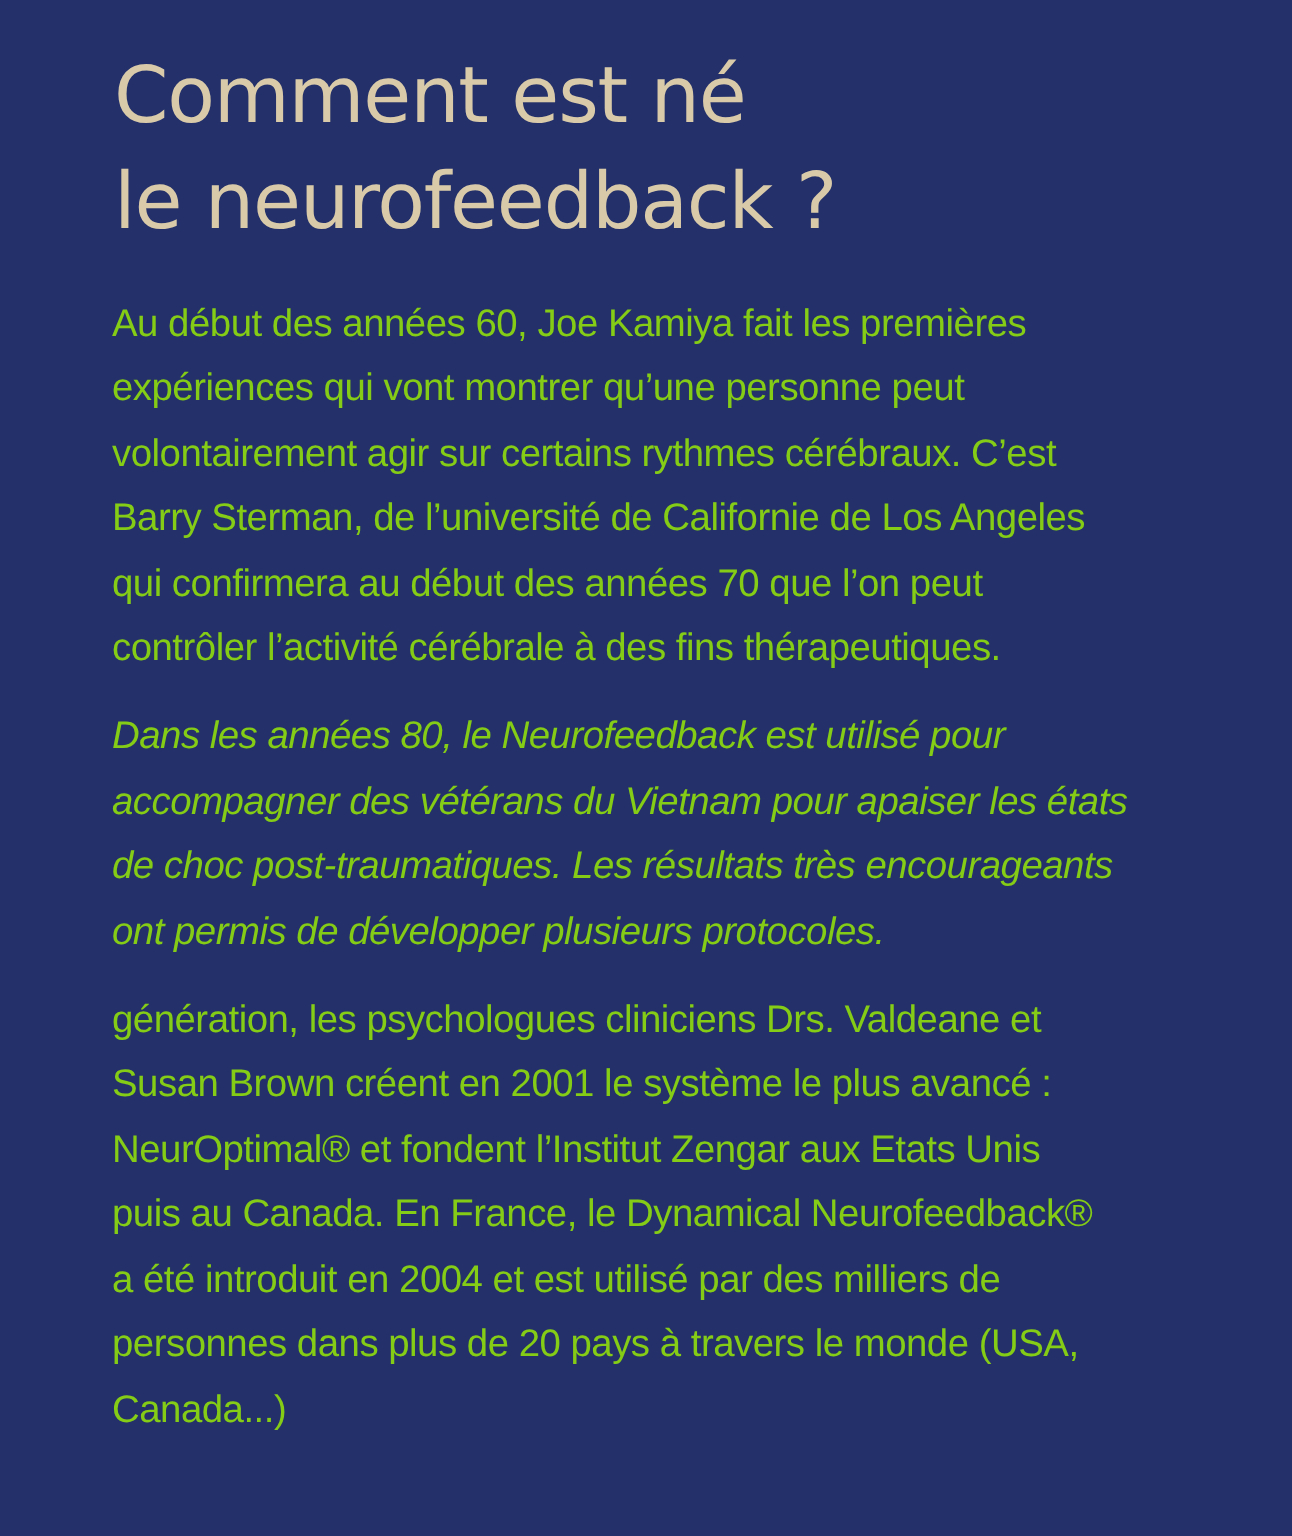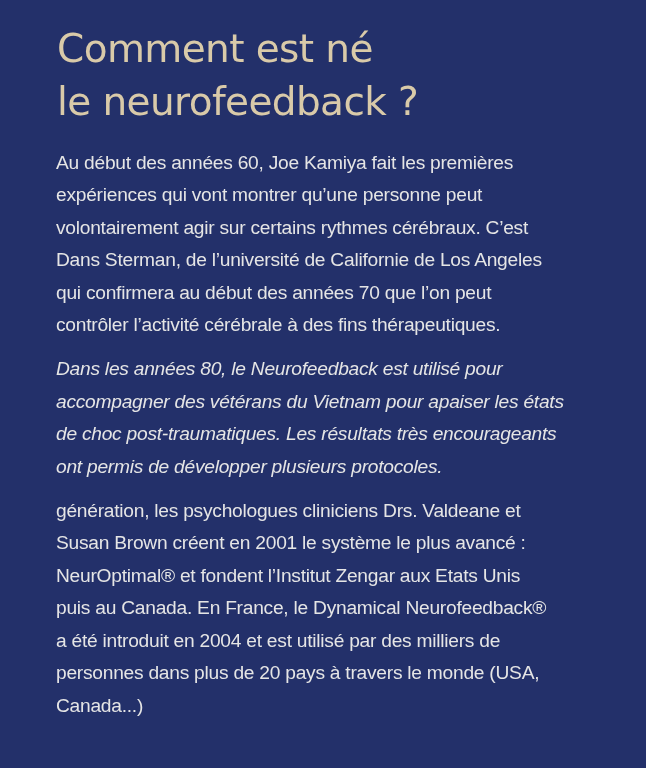--- a/index.html
+++ b/index.html
@@ -30,42 +30,42 @@
     }
     .title .line { display: block; white-space: nowrap; }
     .body {
       position: absolute;
       left: 56px;
       top: 147px;
       width: 580px;
       font-family: "Liberation Sans", sans-serif;
       font-size: 19.2px;
       line-height: 32.4px;
-      color: #e5e5e5;
+      color: #84cc16;
       letter-spacing: -0.25px;
     }
     .para { margin: 0 0 12px 0; }
     .para .line { display: block; white-space: nowrap; }
     .para.p2 { margin-top: 0; font-style: italic; }
   </style>
 </head>
 <body>
 
 <div class="page">
   <h1 class="title">
     <span class="line">Comment est né</span>
     <span class="line">le neurofeedback ?</span>
   </h1>
 
   <div class="body">
     <p class="para p1">
       <span class="line">Au début des années 60, Joe Kamiya fait les premières</span>
       <span class="line">expériences qui vont montrer qu’une personne peut</span>
       <span class="line">volontairement agir sur certains rythmes cérébraux. C’est</span>
-      <span class="line">Dans Sterman, de l’université de Californie de Los Angeles</span>
+      <span class="line">Barry Sterman, de l’université de Californie de Los Angeles</span>
       <span class="line">qui confirmera au début des années 70 que l’on peut</span>
       <span class="line">contrôler l’activité cérébrale à des fins thérapeutiques.</span>
     </p>
     <p class="para p2">
       <span class="line">Dans les années 80, le Neurofeedback est utilisé pour</span>
       <span class="line">accompagner des vétérans du Vietnam pour apaiser les états</span>
       <span class="line">de choc post-traumatiques. Les résultats très encourageants</span>
       <span class="line">ont permis de développer plusieurs protocoles.</span>
     </p>
     <p class="para p3">

